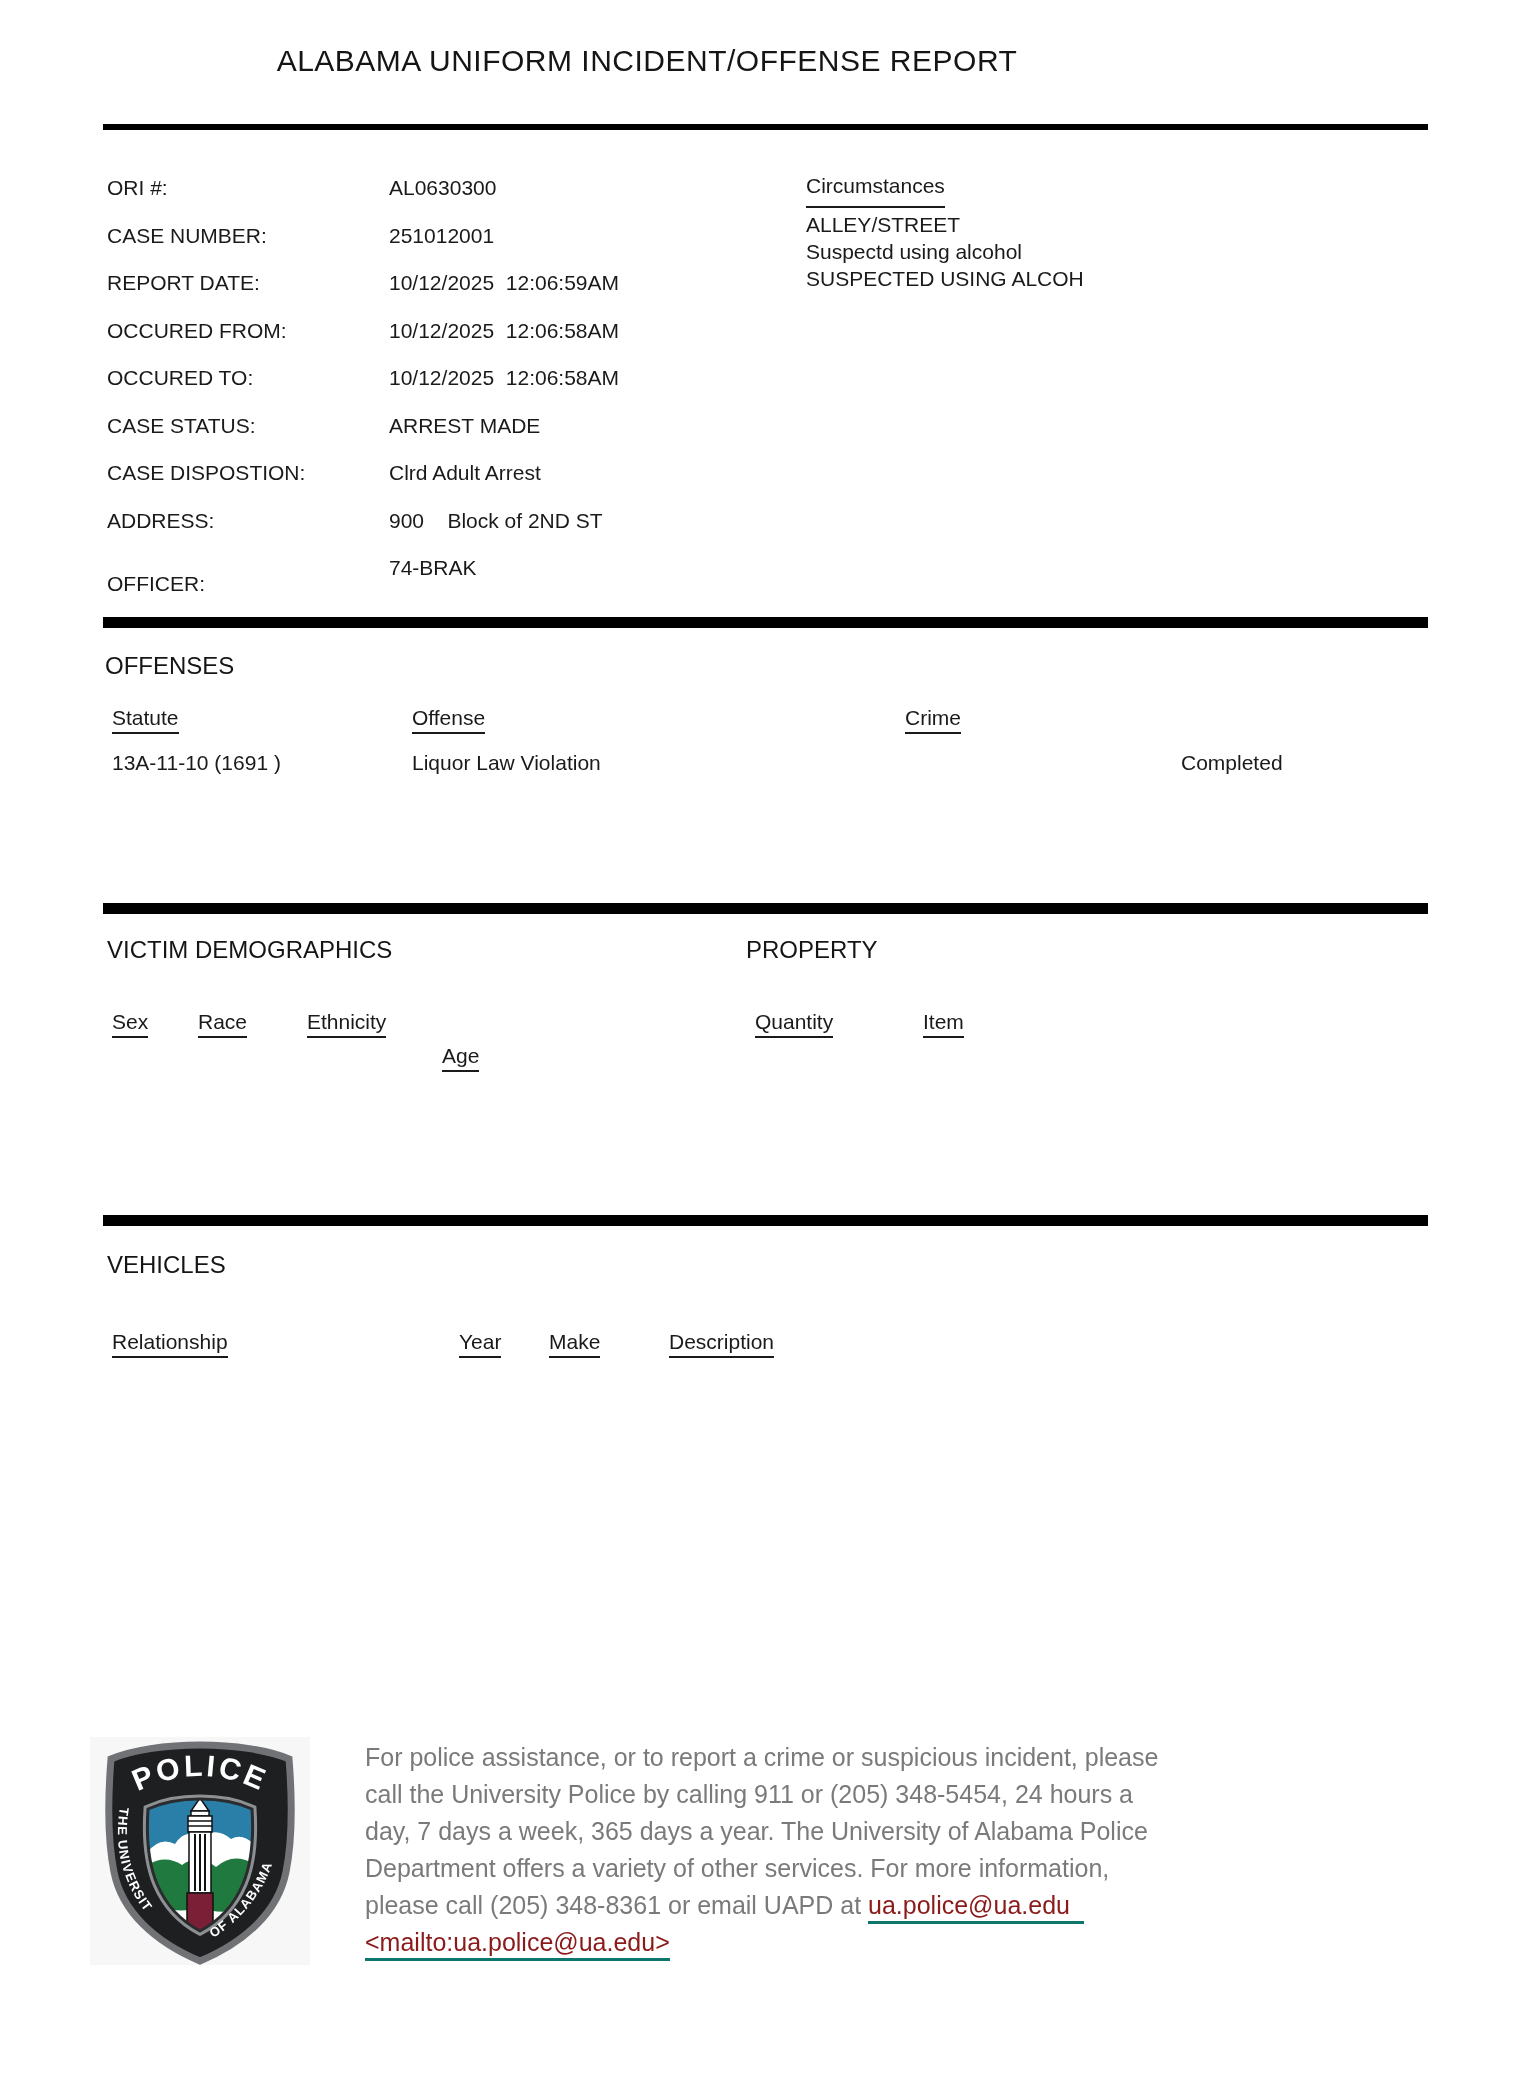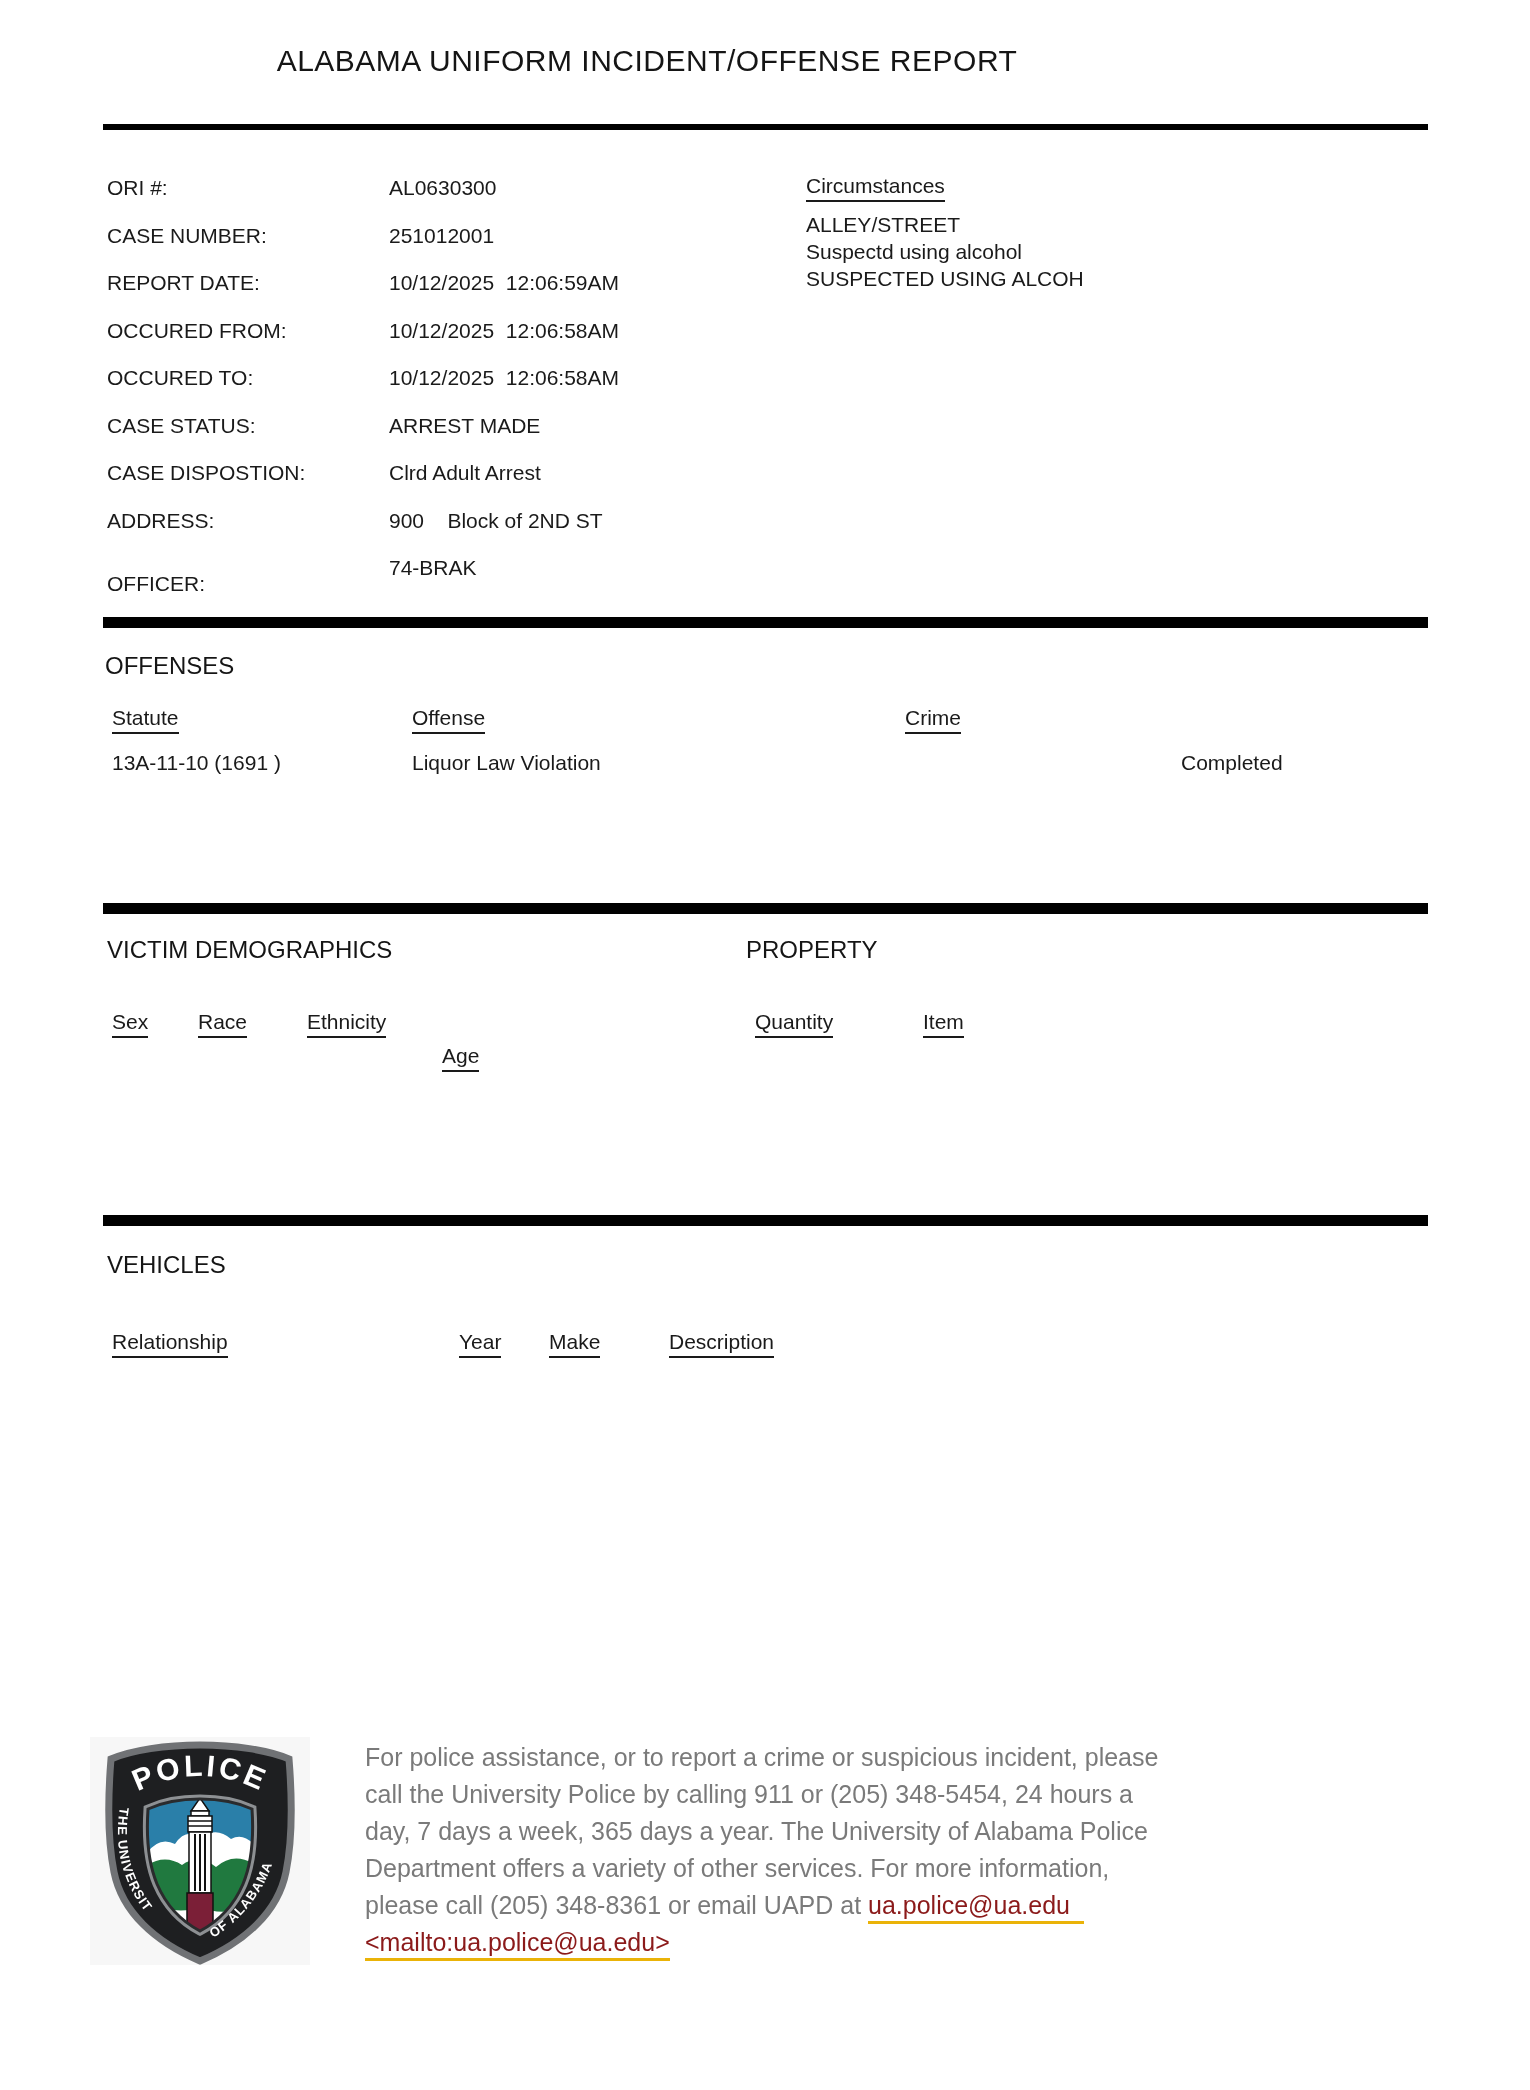--- a/index.html
+++ b/index.html
@@ -19,27 +19,27 @@
   .lbl{left:107px;}
   .val{left:389px;}
   .val.clip{width:233px;overflow:hidden;}
   .heading{font-size:24px;color:#151515;white-space:pre;}
   .colhead{
     font-size:21px;white-space:pre;color:#1a1a1a;
     border-bottom:2px solid #1a1a1a;padding-bottom:2px;
   }
   .circ{left:806px;font-size:21px;white-space:pre;}
   .circ.clip{width:278px;overflow:hidden;}
-  .circ-head{border-bottom:2px solid #1a1a1a;padding-bottom:2px;display:inline-block;}
+  .circ-head{border-bottom:2px solid #1a1a1a;padding-bottom:8px;display:inline-block;}
   .badge-box{left:90px;top:1737px;width:220px;height:228px;background:#f7f7f7;}
   .badge-svg{left:92px;top:1741px;width:216px;height:224px;}
   .para{left:365px;top:1739px;width:960px;font-size:25px;line-height:37px;color:#7a7a7a;}
   .para .pline{white-space:pre;}
   .plink{
-    color:#8b1a1a;text-decoration:none;border-bottom:3px solid #eab308;
+    color:#8b1a1a;text-decoration:none;border-bottom:3px solid #0f766e;
     padding-bottom:1px;white-space:pre;display:inline-block;line-height:29px;
   }
   .plink.trail{padding-right:14px;}
 </style>
 </head>
 <body>
 
 <div class="page">
 
   <div class="abs title">ALABAMA UNIFORM INCIDENT/OFFENSE REPORT</div>

